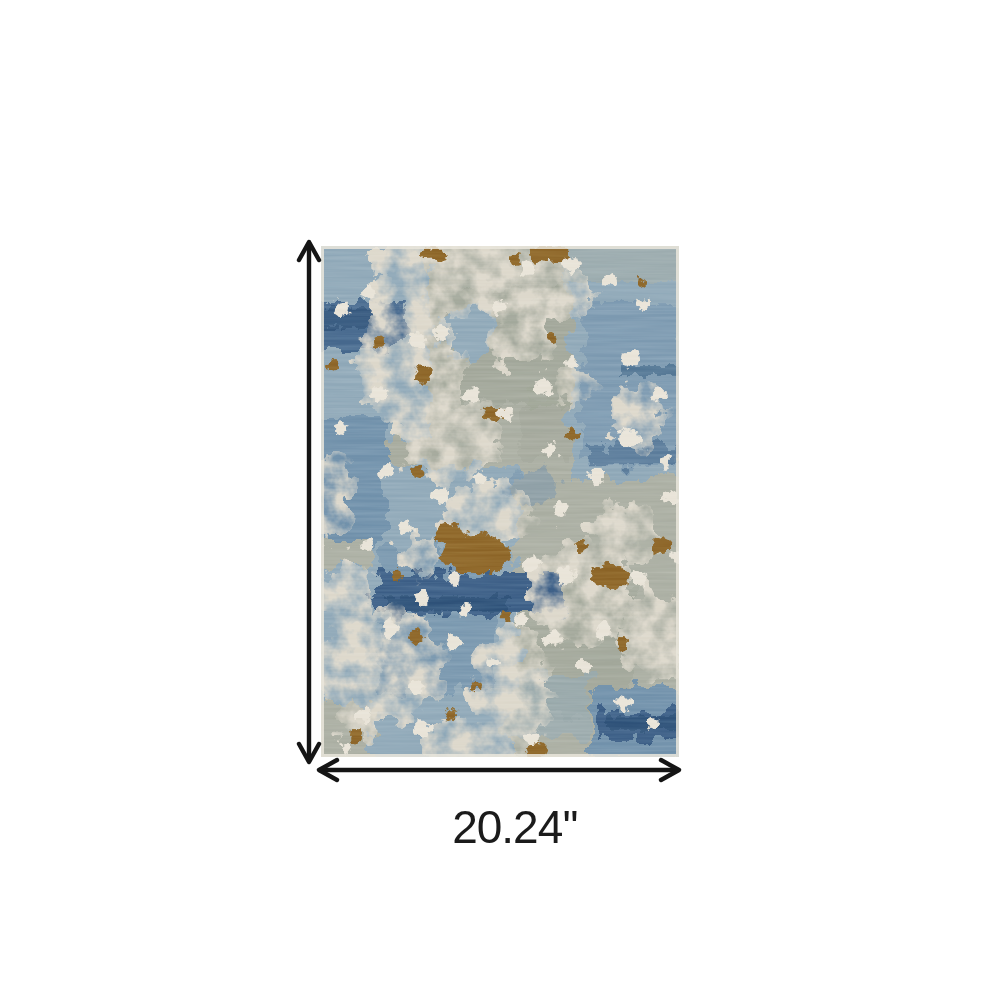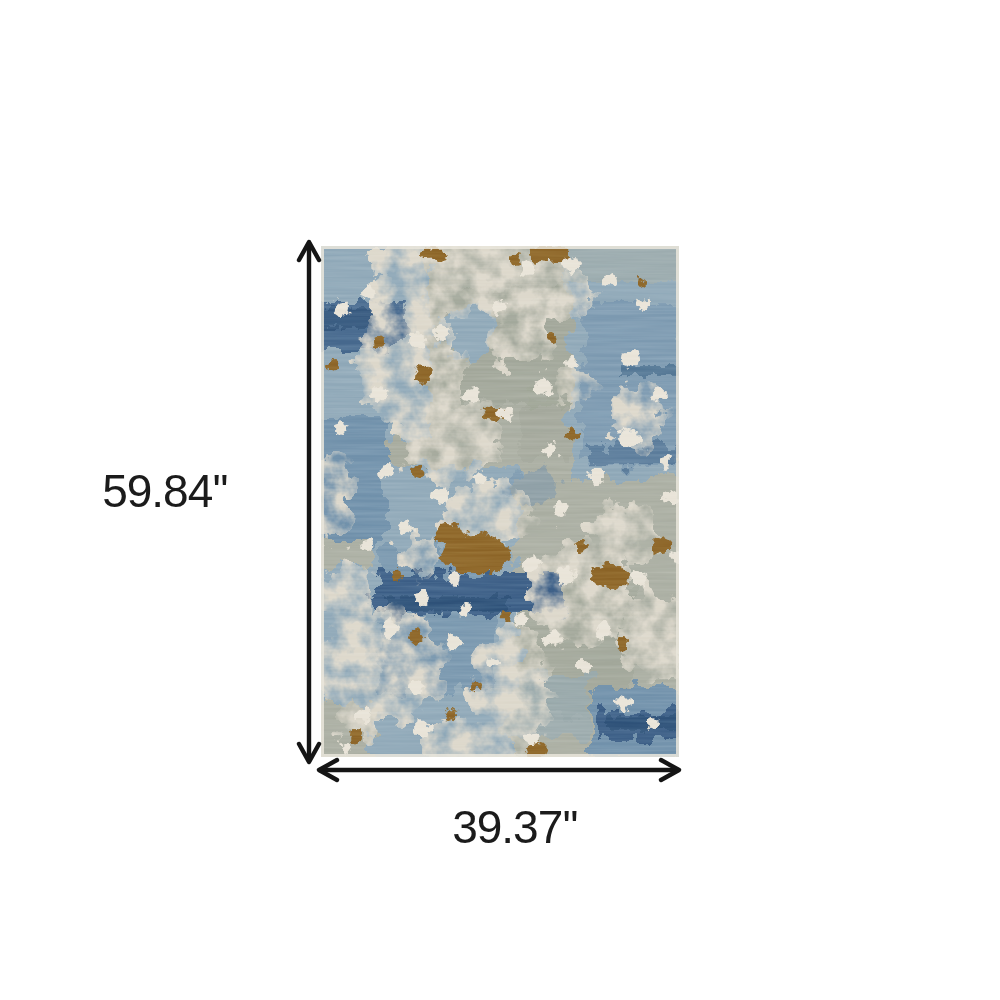--- a/index.html
+++ b/index.html
@@ -217,16 +217,15 @@
   <div class="arrow h">
     <svg viewBox="0 0 372 30">
       <g fill="none" stroke-width="4.4" stroke-linecap="round" stroke-linejoin="round" stroke="#151515">
         <line x1="7" y1="15" x2="365" y2="15"></line>
         <polyline points="24,5 6,15 24,25"></polyline>
         <polyline points="348,5 366,15 348,25"></polyline>
       </g>
     </svg>
   </div>
 
-  <div class="dim-label v">59.84''</div>
-  <div class="dim-label h">39.37''</div>
+  <div class="dim-label h">20.24''</div>
 
 </div>
 
 </body></html>

